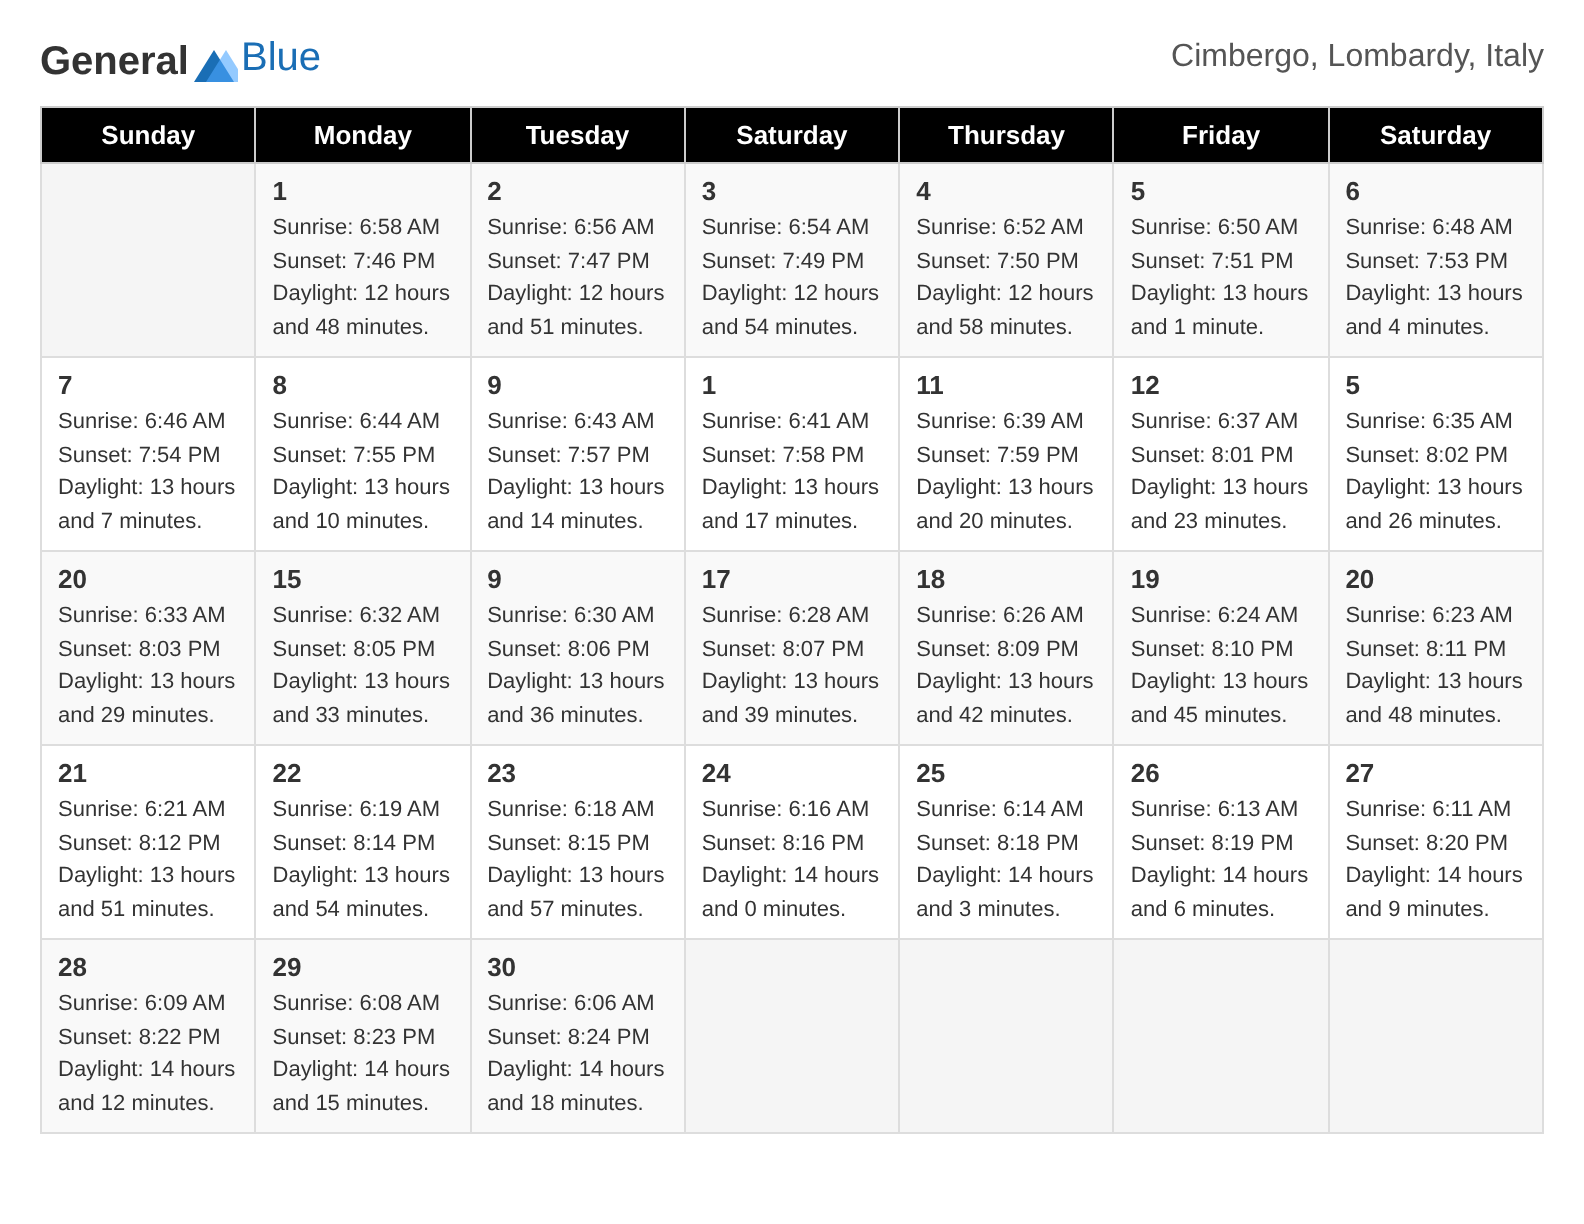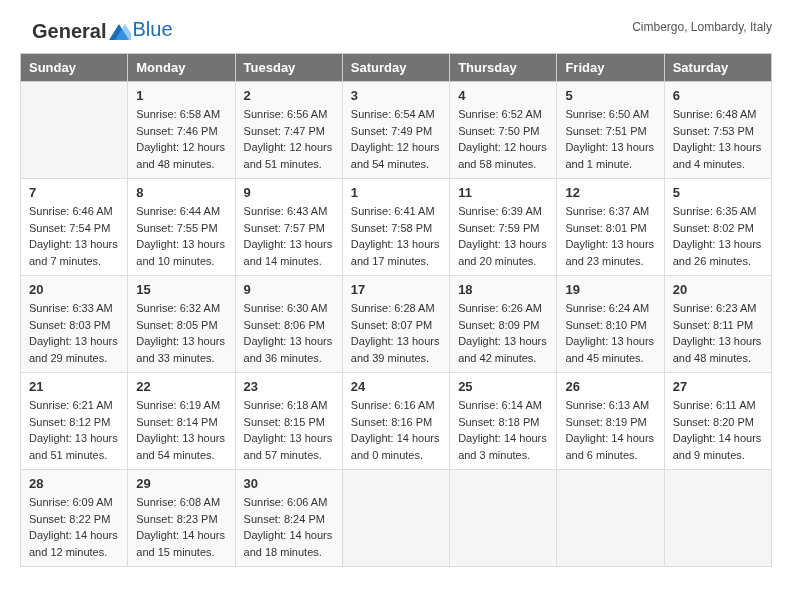--- a/index.html
+++ b/index.html
@@ -27,34 +27,34 @@
     }
     .title-area {
       text-align: right;
     }
     .month-title {
       font-size: 32px;
       font-weight: bold;
       color: #333;
     }
     .location-title {
-      font-size: 12px;
+      font-size: 16px;
       color: #555;
     }
     table {
       width: 100%;
       border-collapse: collapse;
     }
     thead tr th {
-      background-color: #737373;
+      background-color: #000000;
       color: #fff;
       font-size: 13px;
       font-weight: bold;
       padding: 6px 8px;
-      text-align: left;
+      text-align: center;
       border: 1px solid #ccc;
     }
     tbody tr td {
       vertical-align: top;
       padding: 6px 8px;
       border: 1px solid #ddd;
       font-size: 11px;
       color: #333;
       width: 14.28%;
       min-height: 80px;
@@ -79,21 +79,21 @@
     }
     .empty-cell {
       background: #f5f5f5 !important;
     }
   </style>
 </head>
 <body>
 
 <div class="header-area">
   <div class="logo">
-    <div style="display:flex; align-items:center;margin-left:12px;">
+    <div style="display:flex; align-items:flex-end;">
       <span style="font-size:20px; font-weight:bold; color:#333;">General</span>
       <svg class="logo-icon" viewBox="0 0 24 20" style="margin: 0 1px;">
         <polygon points="12,2 22,18 2,18" fill="#1a6eb5"></polygon>
         <polygon points="18,2 28,18 8,18" fill="#4da6ff" opacity="0.6"></polygon>
       </svg>
     </div>
     <div style="margin-top:-4px;">
       <span style="font-size:20px; font-weight:normal; color:#1a6eb5;">Blue</span>
     </div>
   </div>

